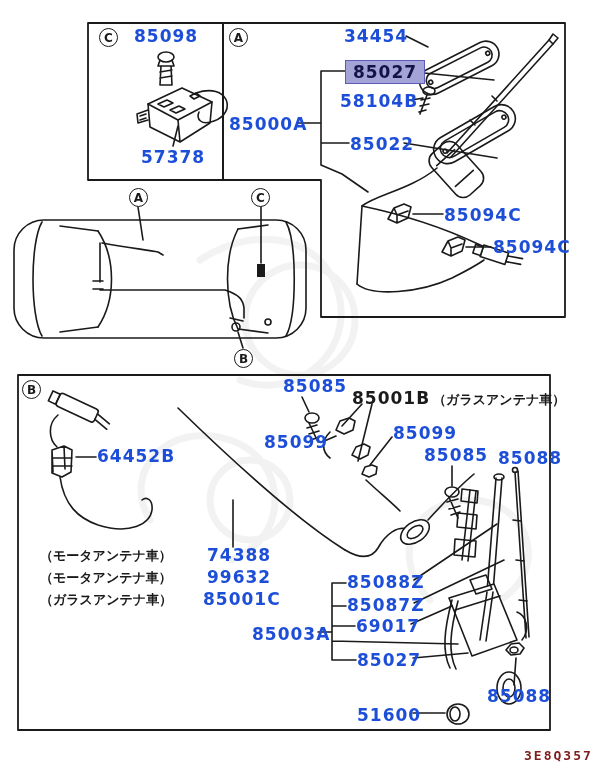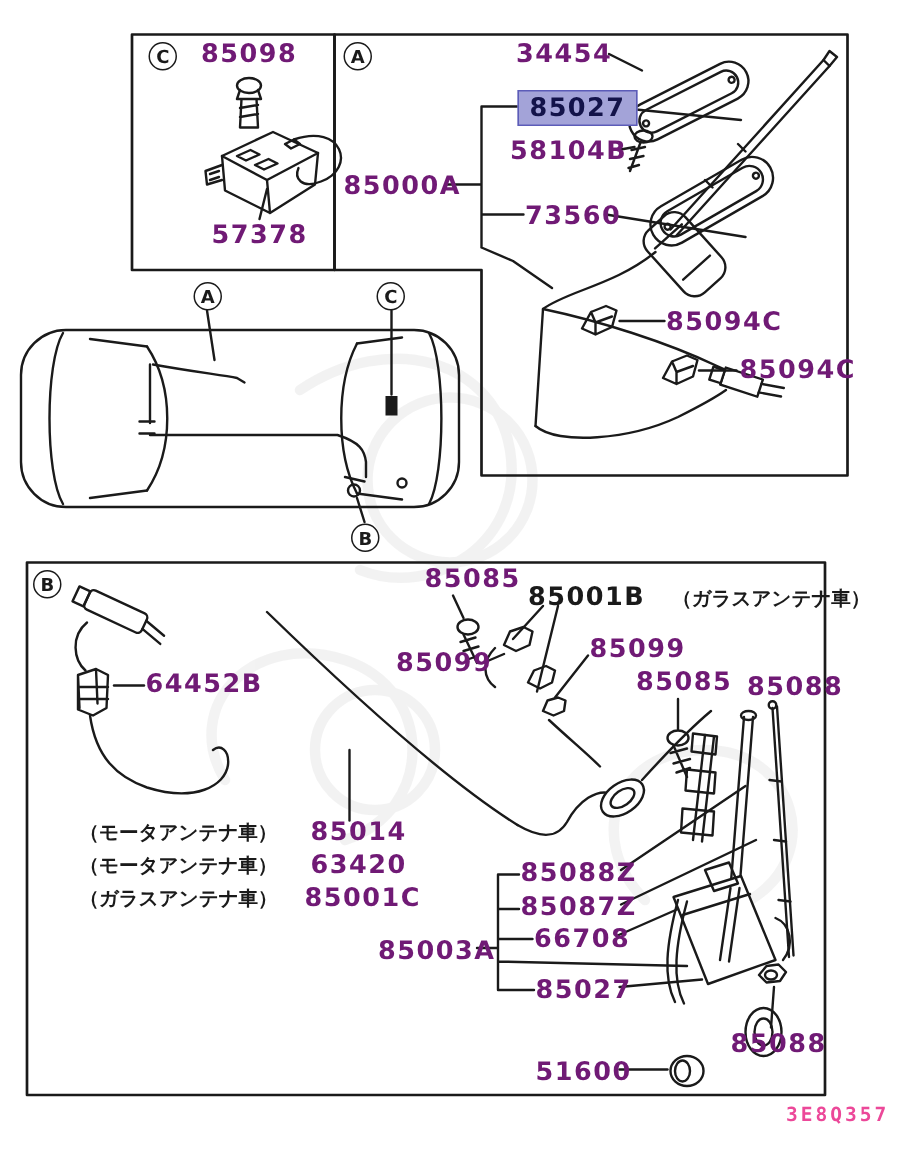--- a/index.html
+++ b/index.html
@@ -2,44 +2,44 @@
 <html><head>
 <meta charset="utf-8">
 <style>
   html,body{margin:0;padding:0;}
   body{
     width:609px;height:768px;position:relative;background:#ffffff;overflow:hidden;
     font-family:"DejaVu Sans",sans-serif;
   }
   svg.art{position:absolute;left:0;top:0;}
   .pn{
-    position:absolute;white-space:nowrap;color:#701a75;
+    position:absolute;white-space:nowrap;color:#1d4ed8;
     font:bold 17px "DejaVu Sans",sans-serif;letter-spacing:1px;line-height:1;
   }
   .jp{
     position:absolute;white-space:nowrap;color:#1a1a1a;
     font:bold 13px "DejaVu Sans",sans-serif;line-height:1;
   }
-  .jp.right{text-align:center;width:158px;}
+  .jp.right{text-align:left;width:158px;}
   .circ{
     position:absolute;width:19px;height:19px;border:1.7px solid #1a1a1a;border-radius:50%;
     background:#fff;display:flex;align-items:center;justify-content:center;
     font:bold 12px "DejaVu Sans",sans-serif;color:#1a1a1a;box-sizing:border-box;
   }
   .hl{
     position:absolute;left:345px;top:60px;width:80px;height:24px;
     display:flex;align-items:center;justify-content:center;
     border:1.5px solid #5c5cb8;background:#a3a3d8;color:#13134a;box-sizing:border-box;
   }
-  .combo{position:absolute;display:flex;align-items:baseline;gap:18px;}
+  .combo{position:absolute;display:flex;align-items:baseline;gap:3px;}
   .combo .num{font:bold 17px "DejaVu Sans",sans-serif;letter-spacing:1px;color:#1a1a1a;}
   .combo .note{font:bold 13px "DejaVu Sans",sans-serif;color:#1a1a1a;}
   .code{
     position:absolute;font:bold 13px "DejaVu Sans Mono","DejaVu Sans",monospace;
-    letter-spacing:2px;color:#ec4899;
+    letter-spacing:2px;color:#7f1d1d;margin-top:12px;
   }
 </style>
 </head>
 <body>
 
 <svg class="art" width="609" height="768" viewBox="0 0 609 768" fill="none" stroke="#1a1a1a" stroke-width="1.6" stroke-linecap="round" stroke-linejoin="round">
 
   <g stroke="#9a9a9a" opacity="0.12" stroke-width="7">
     <path d="M200,260 C260,220 330,240 340,300 C350,360 290,400 240,380"></path>
     <path d="M150,520 C120,470 170,420 230,440 C290,460 290,540 230,560"></path>
@@ -218,48 +218,48 @@
 <div class="pn" style="left:134px;top:28px">85098</div>
 <div class="pn" style="left:141px;top:149px">57378</div>
 
 <div class="circ" style="left:229px;top:28px">A</div>
 <div class="pn" style="left:344px;top:28px">34454</div>
 <div class="hl" style="background: rgb(163, 163, 216); border-color: rgb(92, 92, 184); color: rgb(19, 19, 74);">
   <span class="num" style="font:bold 17px 'DejaVu Sans',sans-serif;letter-spacing:1px">85027</span>
 </div>
 <div class="pn" style="left:340px;top:93px">58104B</div>
 <div class="pn" style="left:229px;top:116px">85000A</div>
-<div class="pn" style="left:350px;top:136px">73560</div>
+<div class="pn" style="left:350px;top:136px">85022</div>
 <div class="pn" style="left:444px;top:207px">85094C</div>
 <div class="pn" style="left:493px;top:239px">85094C</div>
 
 <div class="circ" style="left:129px;top:188px">A</div>
 <div class="circ" style="left:251px;top:188px">C</div>
 <div class="circ" style="left:234px;top:349px">B</div>
 
 <div class="circ" style="left:22px;top:380px">B</div>
 <div class="pn" style="left:97px;top:448px">64452B</div>
 <div class="pn" style="left:283px;top:378px">85085</div>
 <div class="combo" style="left:352px;top:388px">
   <span class="num">85001B</span>
   <span class="note">（ガラスアンテナ車）</span>
 </div>
 <div class="pn" style="left:264px;top:434px">85099</div>
 <div class="pn" style="left:393px;top:425px">85099</div>
 <div class="pn" style="left:424px;top:447px">85085</div>
 <div class="pn" style="left:498px;top:450px">85088</div>
 
 <div class="jp right" style="left:40px;top:549px">（モータアンテナ車）</div>
-<div class="pn" style="left:207px;top:547px">85014</div>
+<div class="pn" style="left:207px;top:547px">74388</div>
 <div class="jp right" style="left:40px;top:571px">（モータアンテナ車）</div>
-<div class="pn" style="left:207px;top:569px">63420</div>
+<div class="pn" style="left:207px;top:569px">99632</div>
 <div class="jp right" style="left:40px;top:593px">（ガラスアンテナ車）</div>
 <div class="pn" style="left:203px;top:591px">85001C</div>
 
 <div class="pn" style="left:347px;top:574px">85088Z</div>
 <div class="pn" style="left:347px;top:597px">85087Z</div>
-<div class="pn" style="left:356px;top:618px">66708</div>
+<div class="pn" style="left:356px;top:618px">69017</div>
 <div class="pn" style="left:252px;top:626px">85003A</div>
 <div class="pn" style="left:357px;top:652px">85027</div>
 <div class="pn" style="left:487px;top:688px">85088</div>
 <div class="pn" style="left:357px;top:707px">51600</div>
 
 <div class="code" style="left:524px;top:736px">3E8Q357</div>
 
 </body></html>

